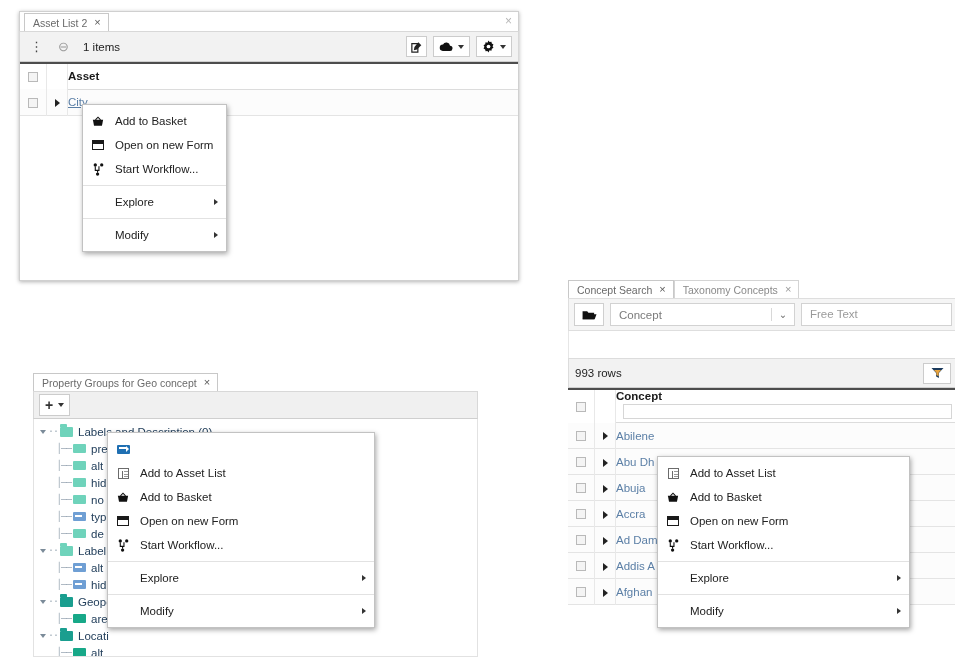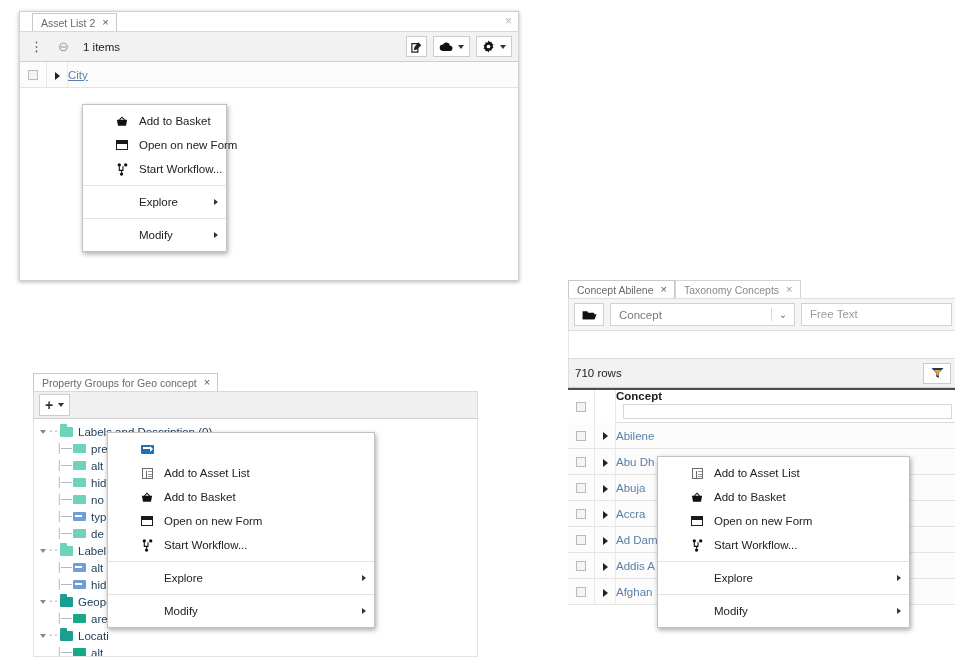--- a/index.html
+++ b/index.html
@@ -168,21 +168,20 @@
     z-index: 50;
   }
   .ctx-item {
     display: flex;
     align-items: center;
     height: 24px;
     font-size: 11.5px;
     color: #222222;
     white-space: nowrap;
     position: relative;
-    margin-left: 24px;
   }
   .ctx-item.highlight {
     background: #e8f1fb;
     border-top: 1px solid #cfe0f2;
     border-bottom: 1px solid #cfe0f2;
   }
   .ctx-ico {
     width: 30px;
     min-width: 30px;
     display: flex;
@@ -379,21 +378,21 @@
   }
   .gap-band { height: 27px; background:#ffffff; }
 </style>
 </head>
 <body>
 
 <div class="root">
 
   <div class="panel panel-shadow" style="left:19px; top:11px; width:500px; height:270px; border:1px solid #d0d0d0;">
 
-    <div class="tabstrip" style="padding-left:12px;">
+    <div class="tabstrip" style="padding-left:4px;">
       <div class="tab">
         <span>Asset List 2</span>
         <span class="x">×</span>
       </div>
       <span class="panel-close" style="right:6px; top:3px;">×</span>
     </div>
 
     <div class="toolbar" style="margin:0 -1px;">
       <div class="tbtn flat" style="letter-spacing:0; font-size:13px; color:#444;">⋮</div>
       <div class="tbtn flat" style="font-size:13px;color:#9a9a9a;">⊖</div>
@@ -415,20 +414,27 @@
         <svg width="13" height="13" viewBox="0 0 16 16">
           <path d="M8 0.6l1.3 1.9 2.3-.4.5 2.3 2 1.2-1.1 2 1.1 2-2 1.2-.5 2.3-2.3-.4L8 15.4l-1.3-1.9-2.3.4-.5-2.3-2-1.2 1.1-2-1.1-2 2-1.2.5-2.3 2.3.4z" fill="#111"></path>
           <circle cx="8" cy="8" r="2.3" fill="#fff"></circle>
         </svg>
         <i class="caret-sm"></i>
       </div>
     </div>
 
     <table class="tbl">
       <tbody>
+          <tr class="hdr-row">
+        <td class="cell-chk">
+          <span class="chk"></span>
+        </td>
+        <td class="cell-exp"></td>
+        <th class="hdr-cell">Asset</th>
+      </tr>
       <tr class="row">
         <td class="cell-chk">
           <span class="chk"></span>
         </td>
         <td class="cell-exp">
           <span class="tri"></span>
         </td>
         <td class="cell-txt underline">City</td>
       </tr>
     </tbody>
@@ -622,21 +628,21 @@
       <span class="ctx-ico"></span>
       <span class="ctx-label">Modify</span>
       <i class="ctx-sub"></i>
     </div>
   </div>
 
   <div class="panel" style="left:568px; top:279px; width:390px; height:388px;">
 
     <div class="tabstrip">
       <div class="tab">
-        <span>Concept Abilene</span>
+        <span>Concept Search</span>
         <span class="x">×</span>
       </div>
       <div class="tab inactive">
         <span>Taxonomy Concepts</span>
         <span class="x">×</span>
       </div>
     </div>
 
     <div class="search-bar">
       <div class="folder-btn">
@@ -649,21 +655,21 @@
         <span>Concept</span>
         <span class="divider"></span>
         <span class="chev">⌄</span>
       </div>
       <div class="freetext">Free Text</div>
     </div>
 
     <div class="gap-band" style="border-left:1px solid #e6e6e6;border-right:1px solid #e6e6e6;"></div>
 
     <div class="rows-bar">
-      <span>710 rows</span>
+      <span>993 rows</span>
       <div class="filter-btn">
         <svg width="13" height="12" viewBox="0 0 14 13">
           <path d="M0.5 1h13l-5 5.5V12l-3-1.6V6.5z" fill="#1b3a5c"></path>
           <path d="M3.2 3.2h7.6l-2.6 2.9v4l-2.4-1.3V6.1z" fill="#e8a33d"></path>
         </svg>
       </div>
     </div>
 
     <table class="tbl">
       <tbody>

